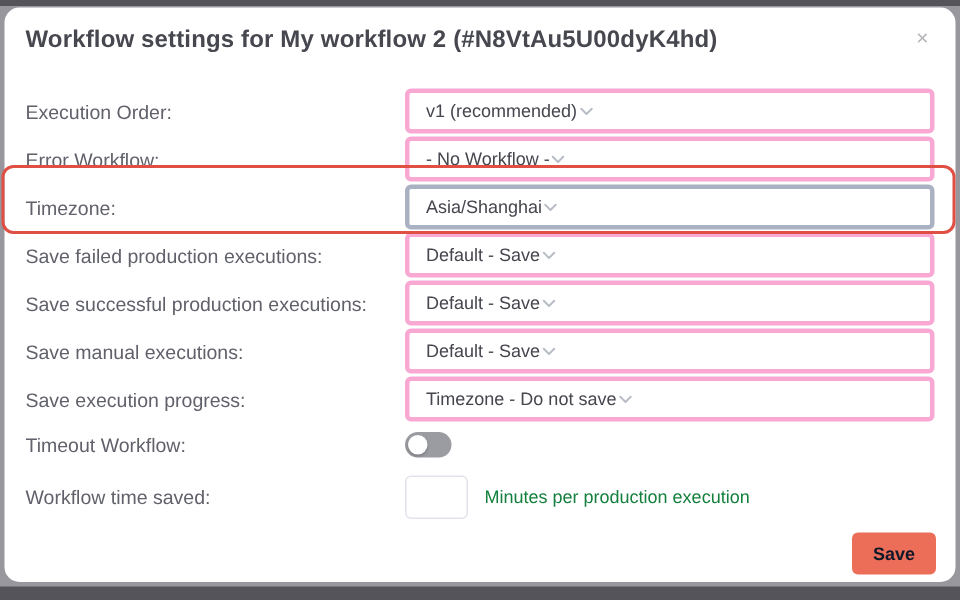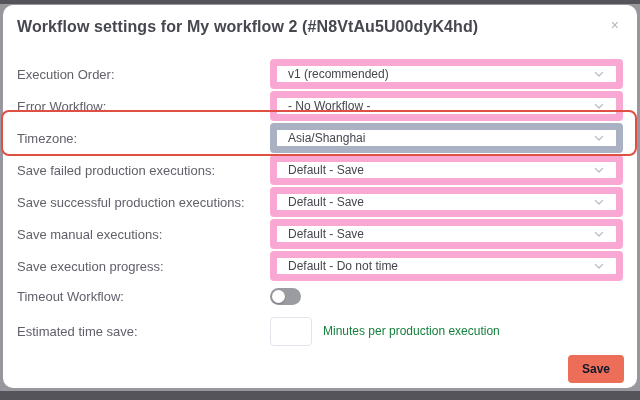--- a/index.html
+++ b/index.html
@@ -22,22 +22,22 @@
   .modal-title { font-size:16px; font-weight:600; color:#47484f; letter-spacing:.1px; }
   .close-btn {
     font-size:14px; color:#b3b3ba; cursor:pointer; line-height:14px;
     padding:2px 4px; margin-top:-2px;
   }
   .fields { display:block; }
   .field-row { display:flex; align-items:center; height:30px; margin-bottom:2px; }
   .field-label { width:253px; flex:0 0 253px; font-size:13px; color:#60616a; }
   .select-box {
     flex:1; height:30px; background:#fff;
-    border:7px solid #f9a8d4; border-radius:4px;
-    display:flex; align-items:center; justify-content:space-between;
+    border:3px solid #f9a8d4; border-radius:4px;
+    display:flex; align-items:center; justify-content:flex-start;
     padding:0 11px; cursor:pointer;
   }
   .select-box.tz { border-color:#a9b1c2; }
   .select-value { font-size:12px; color:#45464e; }
   .chevron { display:flex; align-items:center; }
   .row-toggle { height:24px; margin-top:3px; margin-bottom:8px; }
   .toggle {
     width:31px; height:17px; border-radius:9px; background:#9b9ca2;
     position:relative; cursor:pointer; flex:0 0 auto;
   }
@@ -138,36 +138,36 @@
           <span class="chevron">
             <svg width="12" height="12" viewBox="0 0 12 12">
               <path d="M2.5 4.5 L6 8 L9.5 4.5" stroke="#b8bcc4" fill="none" stroke-width="1.3" stroke-linecap="round" stroke-linejoin="round"></path>
             </svg>
           </span>
         </div>
       </div>
       <div class="field-row">
         <div class="field-label">Save execution progress:</div>
         <div class="select-box">
-          <span class="select-value">Default - Do not time</span>
+          <span class="select-value">Timezone - Do not save</span>
           <span class="chevron">
             <svg width="12" height="12" viewBox="0 0 12 12">
               <path d="M2.5 4.5 L6 8 L9.5 4.5" stroke="#b8bcc4" fill="none" stroke-width="1.3" stroke-linecap="round" stroke-linejoin="round"></path>
             </svg>
           </span>
         </div>
       </div>
       <div class="field-row row-toggle">
         <div class="field-label">Timeout Workflow:</div>
         <div class="toggle">
           <div class="toggle-knob"></div>
         </div>
       </div>
       <div class="field-row row-number">
-        <div class="field-label">Estimated time save:</div>
+        <div class="field-label">Workflow time saved:</div>
         <input class="number-input" type="text" style="">
         <span class="number-suffix">Minutes per production execution</span>
       </div>
     </div>
   <div class="modal-footer">
     <button class="save-btn">Save</button>
   </div>
 </div>
 
 <div class="highlight-annotation"></div>

